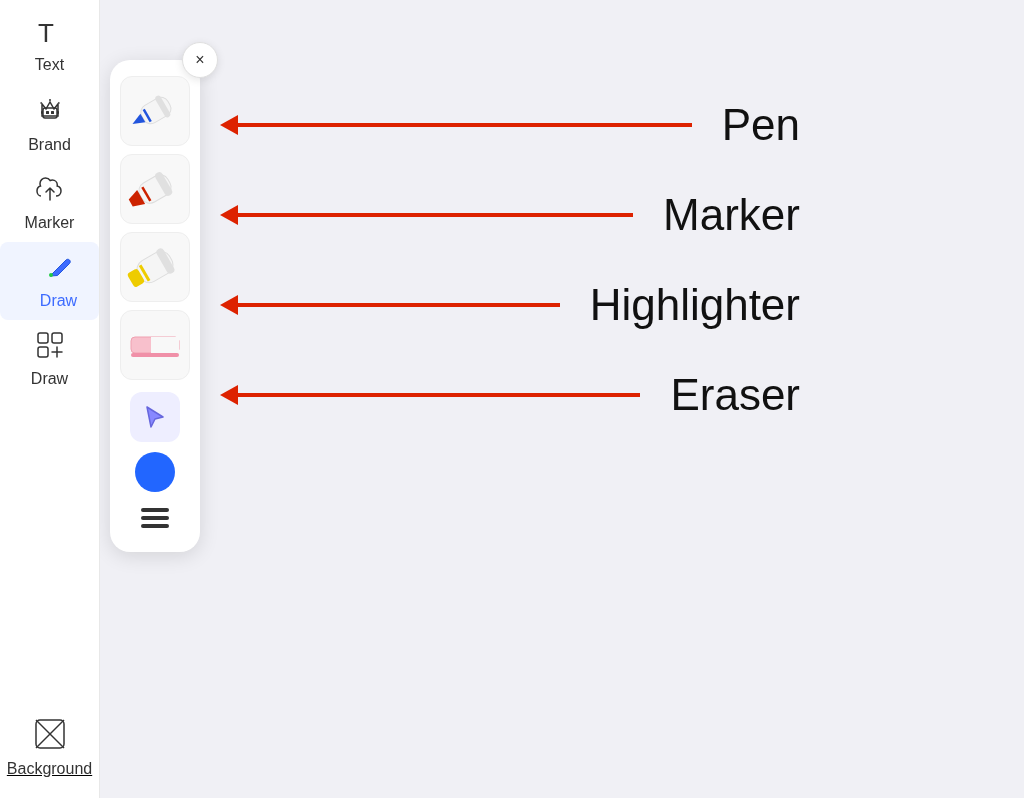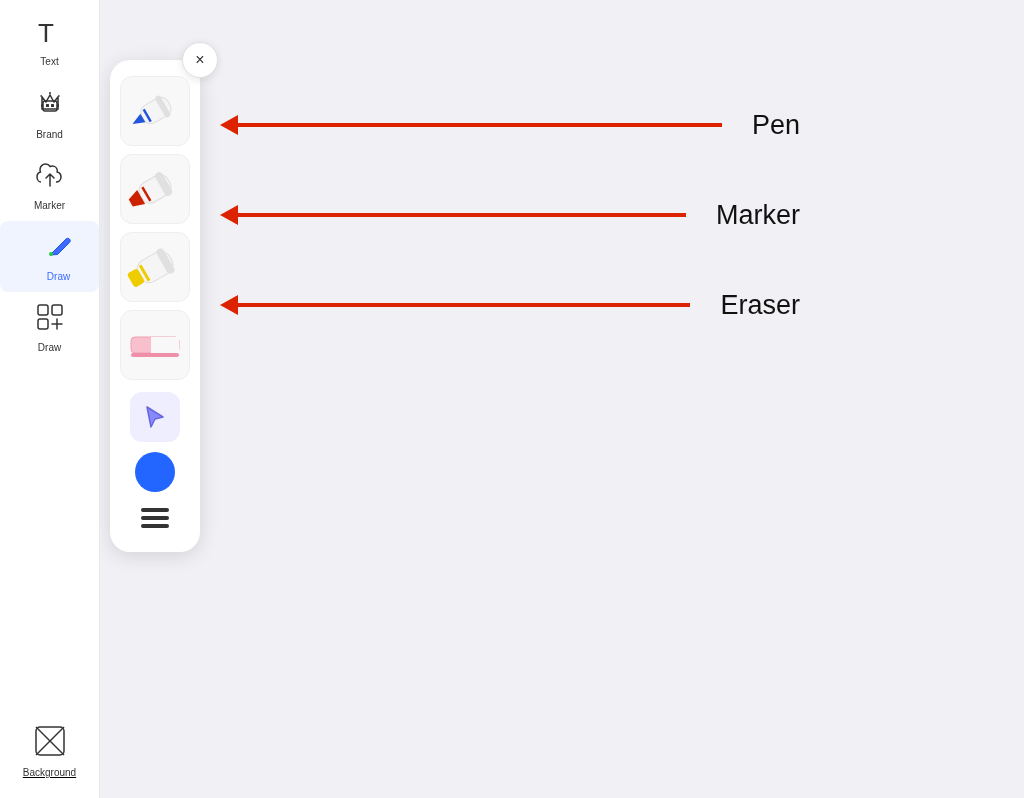--- a/index.html
+++ b/index.html
@@ -47,21 +47,21 @@
     .sidebar-item .icon {
       font-size: 24px;
       color: #333;
     }
 
     .sidebar-item.active .icon {
       color: #3d6bff;
     }
 
     .sidebar-item .label {
-      font-size: 10px;
+      font-size: 16px;
       color: #333;
       font-weight: 500;
     }
 
     .sidebar-item.active .label {
       color: #3d6bff;
     }
 
     
     .main-area {
@@ -206,21 +206,21 @@
     .arrow-head {
       width: 0;
       height: 0;
       border-top: 10px solid transparent;
       border-bottom: 10px solid transparent;
       border-right: 18px solid #dd2200;
       margin-right: 0;
     }
 
     .annotation-label {
-      font-size: 27px;
+      font-size: 44px;
       font-weight: 500;
       color: #111;
       margin-left: 30px;
       white-space: nowrap;
       font-family: Arial, sans-serif;
     }
   </style>
 </head>
 <body>
 
@@ -396,20 +396,27 @@
     </div>
 
     <div class="annotation-row" style="margin-top: 10px;">
       <div style="display:flex; align-items:center; flex:1;">
         <div class="arrow-head"></div>
         <div class="arrow-line"></div>
       </div>
       <span class="annotation-label">Marker</span>
     </div>
 
+    <div class="annotation-row" style="margin-top: 10px;">
+      <div style="display:flex; align-items:center; flex:1;">
+        <div class="arrow-head"></div>
+        <div class="arrow-line"></div>
+      </div>
+      <span class="annotation-label">Highlighter</span>
+    </div>
 
     <div class="annotation-row" style="margin-top: 10px; justify-content: space-between;">
       <div style="display:flex; align-items:center; flex:1;">
         <div class="arrow-head"></div>
         <div class="arrow-line"></div>
       </div>
       <span class="annotation-label">Eraser</span>
     </div>
 
   </div>

